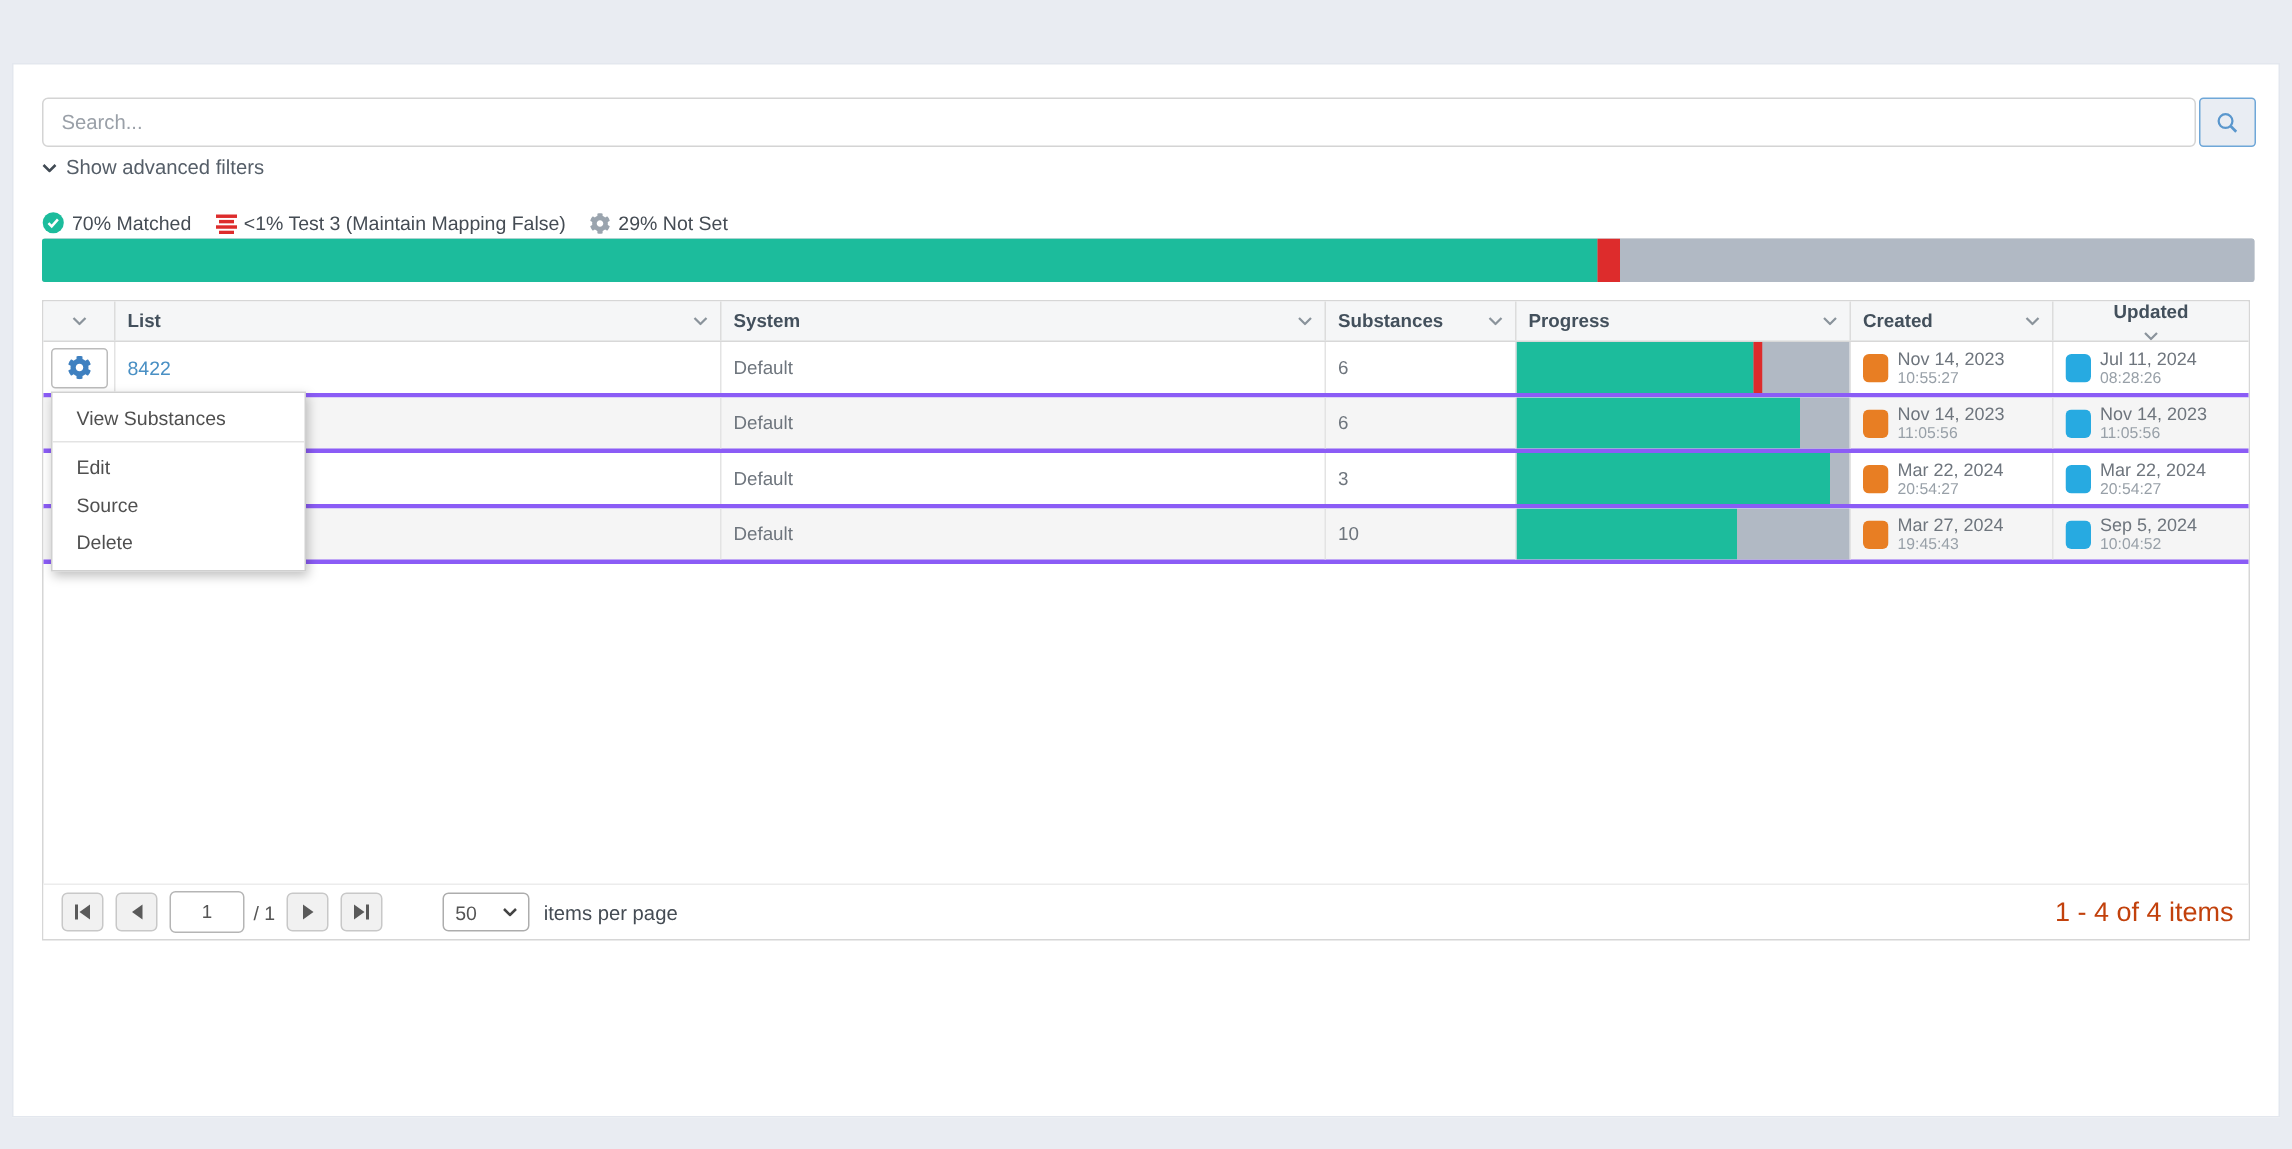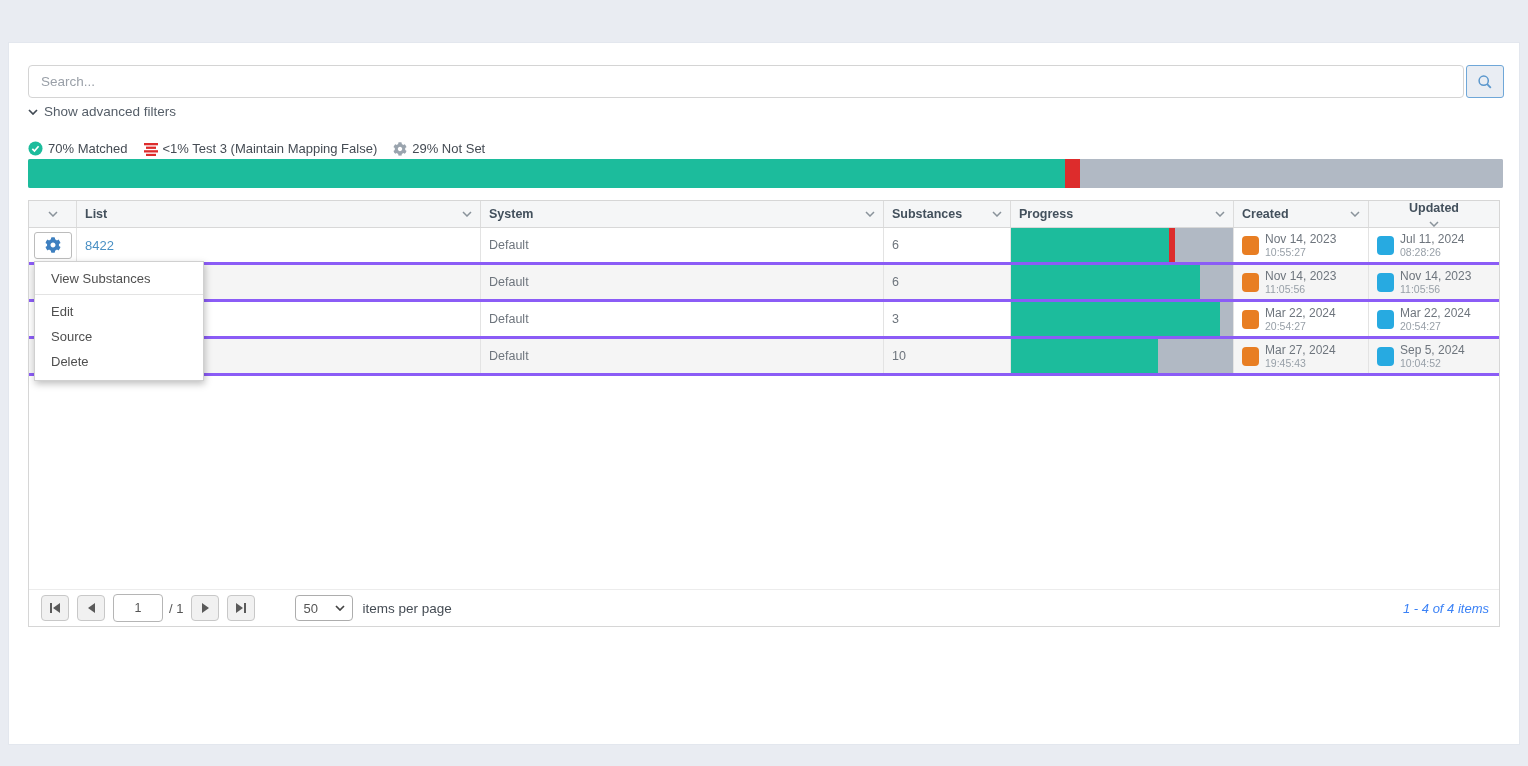--- a/index.html
+++ b/index.html
@@ -68,21 +68,21 @@
   
   .pager { position:absolute; left:0; right:0; bottom:0; height:37px; border-top:1px solid #ececec; display:flex; align-items:center; padding-left:12px; background:#fff; }
   .pg-btn { width:28px; height:26px; background:#f1f1f1; border:1px solid #c8c8c8; border-radius:4px; display:flex; align-items:center; justify-content:center; gap:1px; margin-right:8px; cursor:pointer; }
   .tri-l { width:0; height:0; border-top:5px solid transparent; border-bottom:5px solid transparent; border-right:7px solid #5a5a5a; }
   .tri-r { width:0; height:0; border-top:5px solid transparent; border-bottom:5px solid transparent; border-left:7px solid #5a5a5a; }
   .pbar { width:2px; height:10px; background:#5a5a5a; }
   .page-input { width:50px; height:28px; border:1px solid #b5b5b5; border-radius:4px; text-align:center; font-size:12.5px; color:#555; margin-right:6px; font-family:inherit; outline:none; }
   .of-label { font-size:13px; color:#555; margin-right:8px; }
   .size-select { width:58px; height:26px; border:1px solid #adadad; border-radius:4px; display:flex; align-items:center; justify-content:space-between; padding:0 7px; font-size:13px; color:#555; margin-left:32px; margin-right:9px; cursor:pointer; background:#fff; }
   .ipp-label { font-size:13.5px; color:#454c54; }
-  .pager-summary { margin-left:auto; padding-right:10px; font-size:13px; color:#3b82f6;font-style:italic; }
+  .pager-summary { margin-left:auto; padding-right:10px; font-size:18px; color:#c2410c; }
 
   
   .ctx-menu { position:absolute; left:34px; top:261px; width:170px; background:#fff; border:1px solid #d0d0d0; box-shadow:1px 3px 7px rgba(0,0,0,.25); z-index:20; padding:4px 0 6px 0; }
   .ctx-item { padding:5px 16px; font-size:13px; font-weight:400; color:#4f4f4f; cursor:pointer; }
   .ctx-div { border-bottom:1px solid #e3e3e3; margin:3px 0 4px 0; }
 </style>
 </head>
 <body>
 
 <div class="page">

